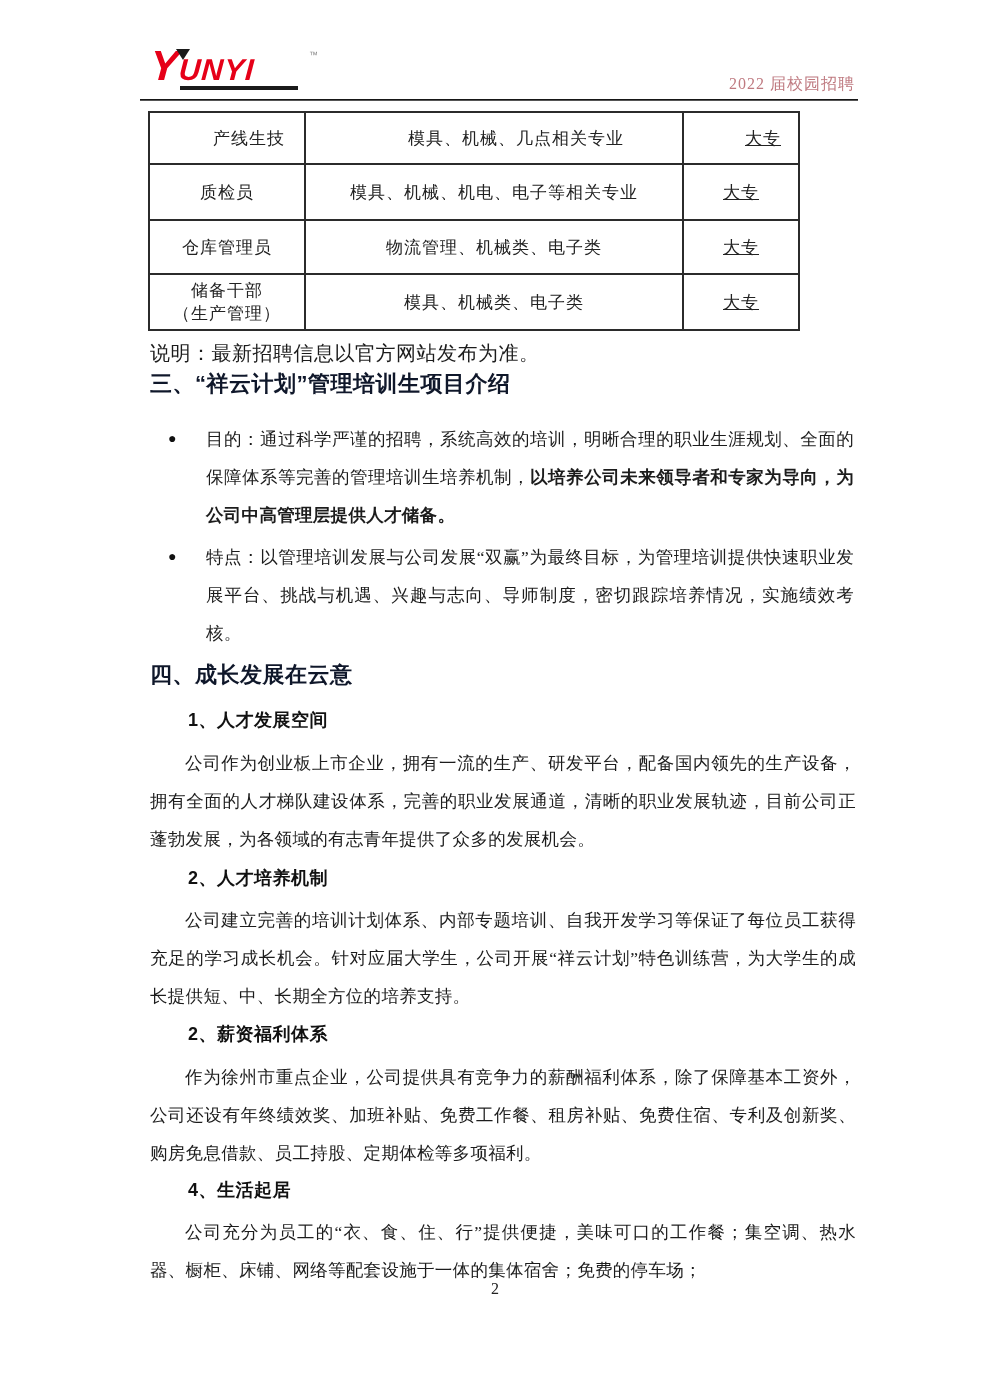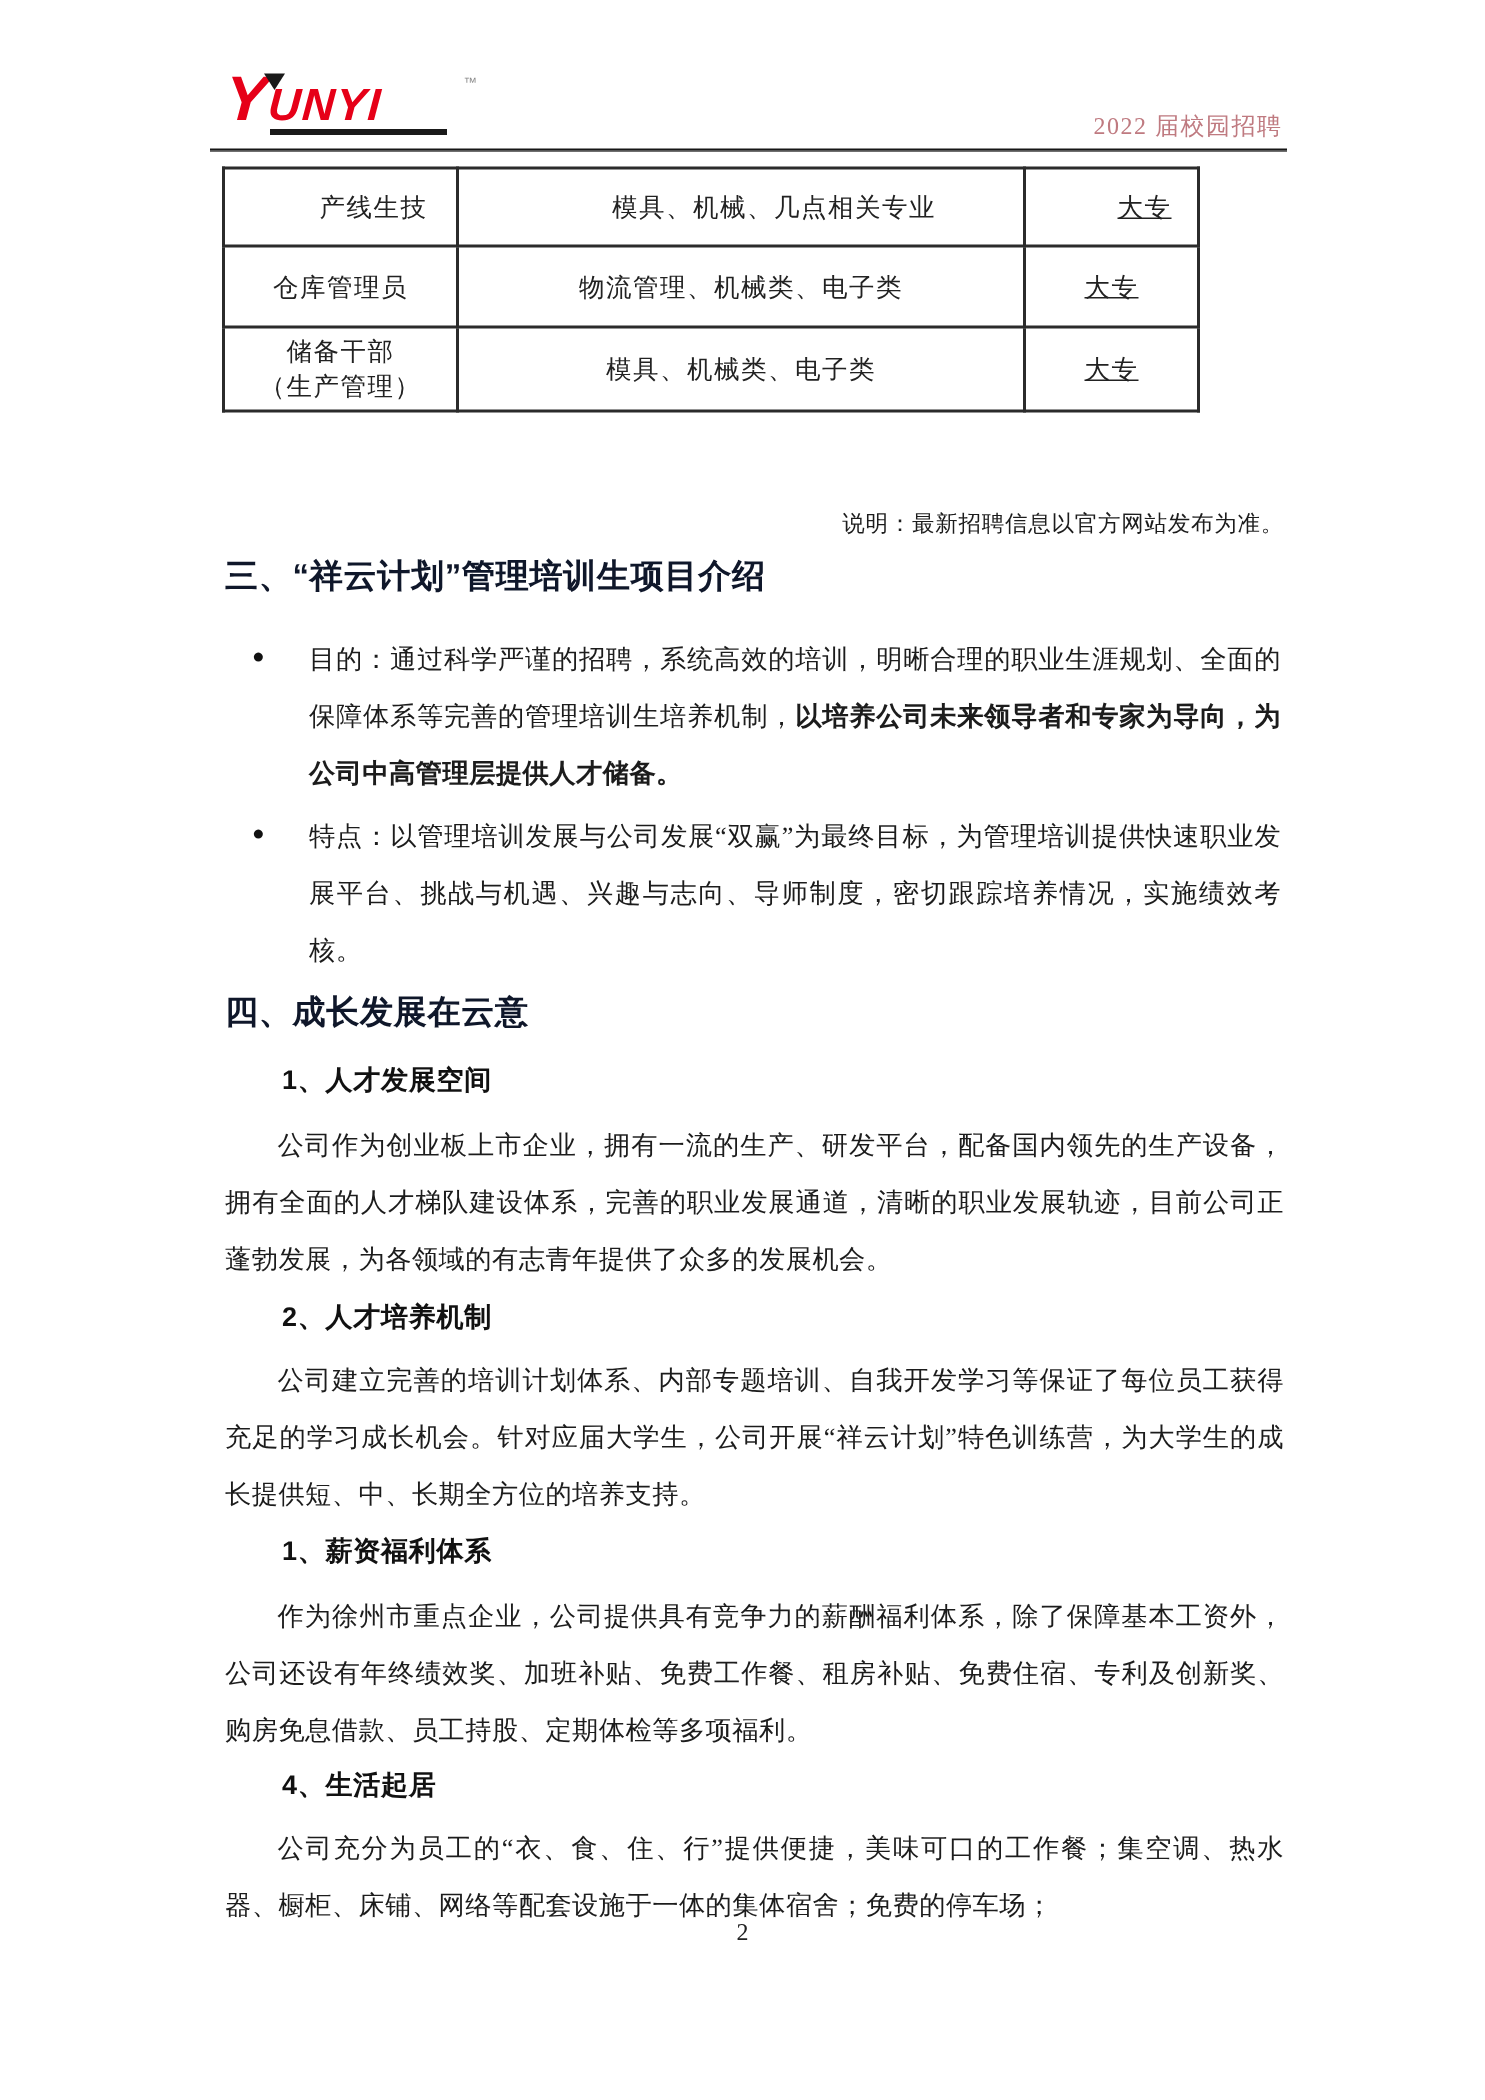--- a/index.html
+++ b/index.html
@@ -101,21 +101,21 @@
   .col-pos   { width: 156px; }
   .col-major { width: 378px; }
   .col-edu   { width: 116px; text-decoration: underline; }
   .row-1 td { height: 52px; padding-left: 48px; }
   .row-2 td { height: 56px; }
   .row-3 td { height: 54px; border-radius: 13px; }
   .row-4 td { height: 56px; }
 
   
   .block { position: absolute; left: 150px; width: 706px; }
-  .note { font-size: 15px; letter-spacing: 0.5px; text-align: right; }
+  .note { font-size: 20px; letter-spacing: 0.5px; }
   .h-major {
     font-family: "Liberation Sans", "DejaVu Sans", sans-serif;
     font-weight: bold;
     font-size: 22px;
     color: #0f172a;
     letter-spacing: 0.5px;
   }
   .bullet-list { list-style: none; }
   .bullet-item {
     position: relative;
@@ -174,20 +174,25 @@
     <div class="logo-underline"></div>
   </div>
   <div class="header-tagline">2022 届校园招聘</div>
   <div class="header-rule"></div>
 
   <table class="jobs-table">
     <tbody>
       <tr class="row-1">
         <td class="col-pos">产线生技</td>
         <td class="col-major">模具、机械、几点相关专业</td>
+        <td class="col-edu">大专</td>
+      </tr>
+      <tr class="row-2">
+        <td class="col-pos">质检员</td>
+        <td class="col-major">模具、机械、机电、电子等相关专业</td>
         <td class="col-edu">大专</td>
       </tr>
       <tr class="row-3">
         <td class="col-pos">仓库管理员</td>
         <td class="col-major">物流管理、机械类、电子类</td>
         <td class="col-edu">大专</td>
       </tr>
       <tr class="row-4">
         <td class="col-pos">
           <span>储备干部</span><br>
@@ -215,21 +220,21 @@
   </ul>
 
   <div class="block h-major" style="top:660px">四、成长发展在云意</div>
 
   <div class="block h-sub" style="top:708px">1、人才发展空间</div>
   <div class="block para" style="top:744px">公司作为创业板上市企业，拥有一流的生产、研发平台，配备国内领先的生产设备，拥有全面的人才梯队建设体系，完善的职业发展通道，清晰的职业发展轨迹，目前公司正蓬勃发展，为各领域的有志青年提供了众多的发展机会。</div>
 
   <div class="block h-sub" style="top:866px">2、人才培养机制</div>
   <div class="block para" style="top:901px">公司建立完善的培训计划体系、内部专题培训、自我开发学习等保证了每位员工获得充足的学习成长机会。针对应届大学生，公司开展“祥云计划”特色训练营，为大学生的成长提供短、中、长期全方位的培养支持。</div>
 
-  <div class="block h-sub" style="top:1022px">1、薪资福利体系</div>
+  <div class="block h-sub" style="top:1022px">2、薪资福利体系</div>
   <div class="block para" style="top:1058px">作为徐州市重点企业，公司提供具有竞争力的薪酬福利体系，除了保障基本工资外，公司还设有年终绩效奖、加班补贴、免费工作餐、租房补贴、免费住宿、专利及创新奖、购房免息借款、员工持股、定期体检等多项福利。</div>
 
   <div class="block h-sub" style="top:1178px">4、生活起居</div>
   <div class="block para" style="top:1213px">公司充分为员工的“衣、食、住、行”提供便捷，美味可口的工作餐；集空调、热水器、橱柜、床铺、网络等配套设施于一体的集体宿舍；免费的停车场；</div>
 
   <div class="page-number">2</div>
 
 </div>
 
 </body></html>

